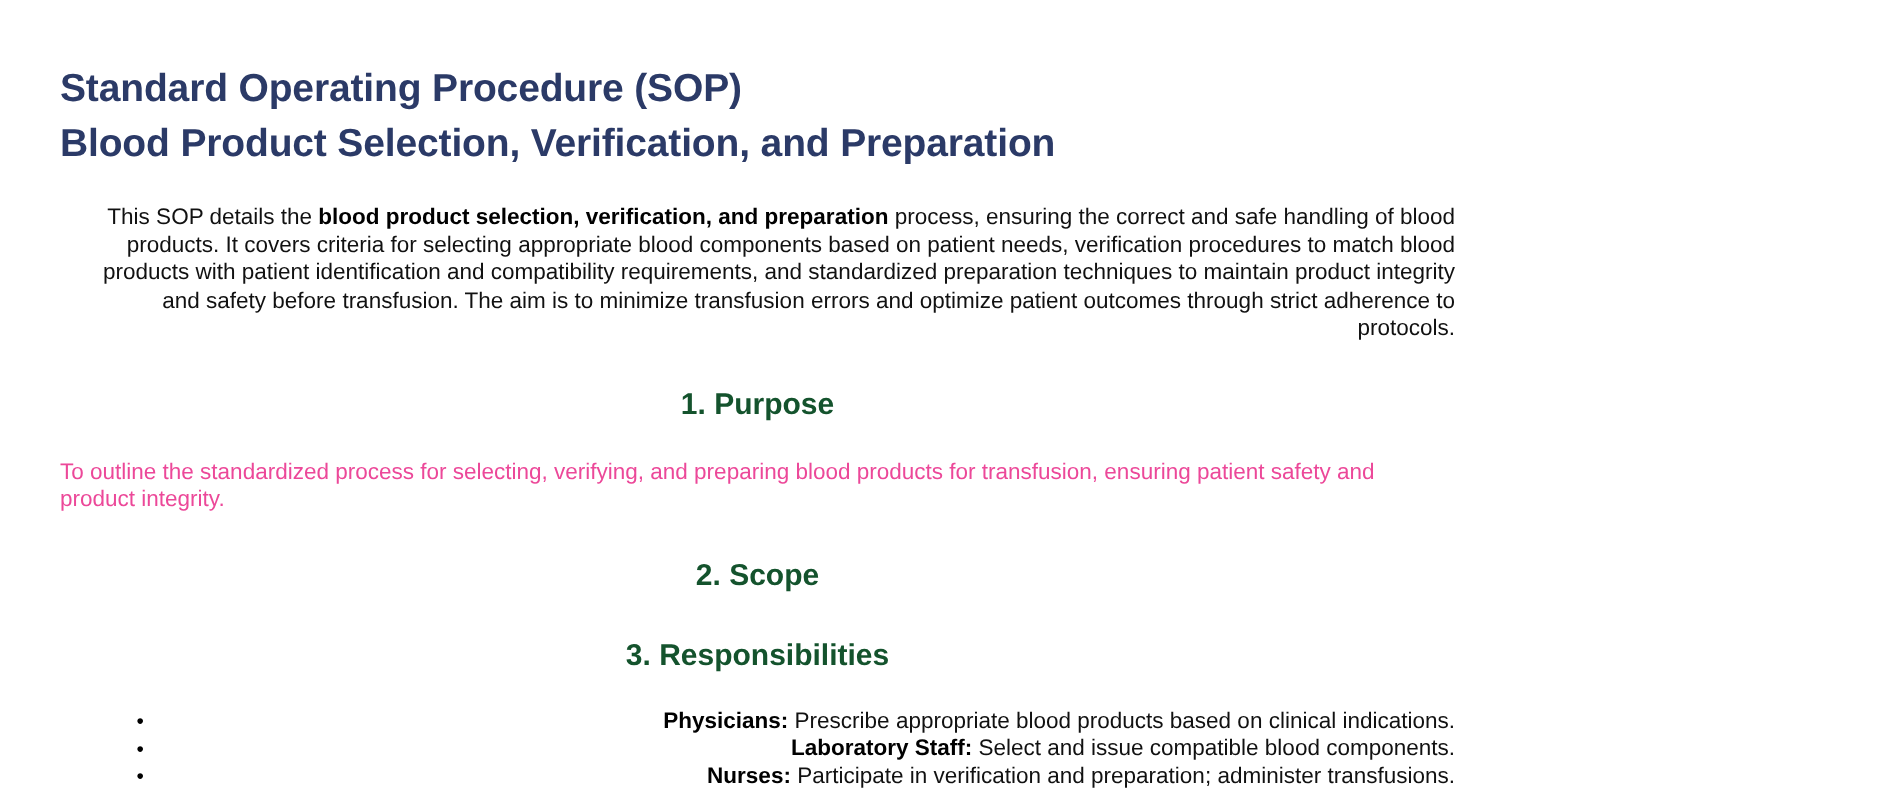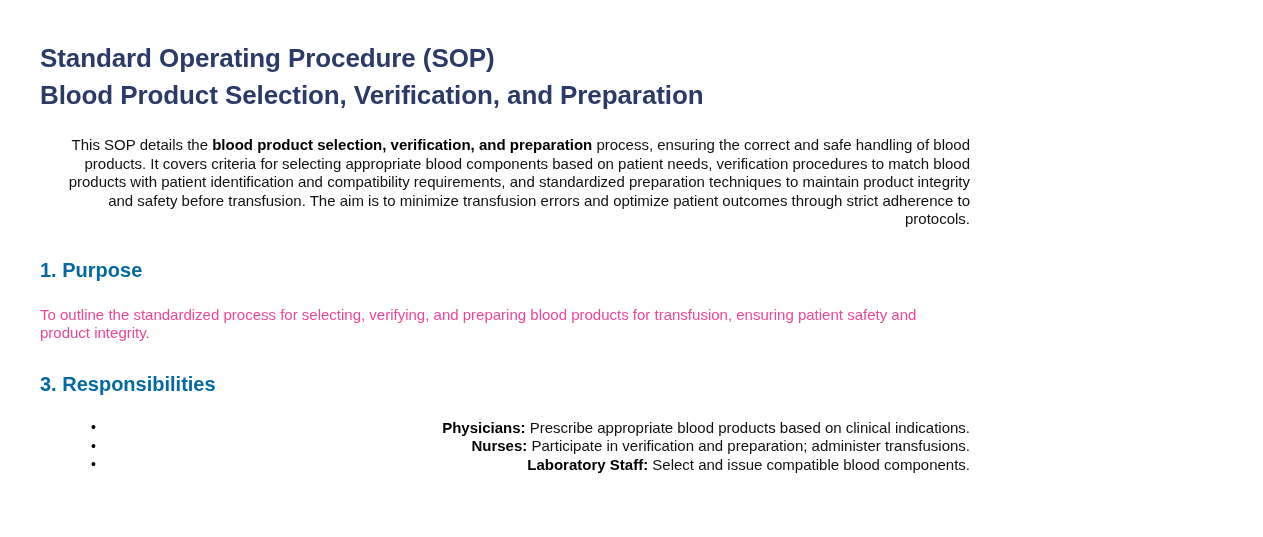--- a/index.html
+++ b/index.html
@@ -49,21 +49,22 @@
     font-weight: bold;
     color: #000000;
   }
 
   
   .section-heading {
     margin: 29px 0 0 0;
     font-size: 20px;
     line-height: 24px;
     font-weight: bold;
-    color: #0369a1;
+    color: #14532d;
+    text-align: center;
   }
   .section-body {
     margin: 24px 0 0 0;
     font-size: 15px;
     line-height: 18.5px;
     color: #ec4899;
   }
 
   
   .resp-list {
@@ -100,21 +101,22 @@
   <h1 class="doc-title">
     <span class="line">Standard Operating Procedure (SOP)</span>
     <span class="line">Blood Product Selection, Verification, and Preparation</span>
   </h1>
 
   <p class="body-text"><span>This SOP details the </span><b>blood product selection, verification, and preparation</b><span> process, ensuring the correct and safe handling of blood products. It covers criteria for selecting appropriate blood components based on patient needs, verification procedures to match blood products with patient identification and compatibility requirements, and standardized preparation techniques to maintain product integrity and safety before transfusion. The aim is to minimize transfusion errors and optimize patient outcomes through strict adherence to protocols.</span></p>
 
   <h2 class="section-heading">1. Purpose</h2>
   <p class="section-body">To outline the standardized process for selecting, verifying, and preparing blood products for transfusion, ensuring patient safety and product integrity.</p>
 
+  <h2 class="section-heading">2. Scope</h2>
 
   <h2 class="section-heading">3. Responsibilities</h2>
   <ul class="resp-list">
     <li><span class="role">Physicians:</span><span> Prescribe appropriate blood products based on clinical indications.</span></li>
+    <li><span class="role">Laboratory Staff:</span><span> Select and issue compatible blood components.</span></li>
     <li><span class="role">Nurses:</span><span> Participate in verification and preparation; administer transfusions.</span></li>
-    <li><span class="role">Laboratory Staff:</span><span> Select and issue compatible blood components.</span></li>
   </ul>
 
 </div>
 
 </body></html>

